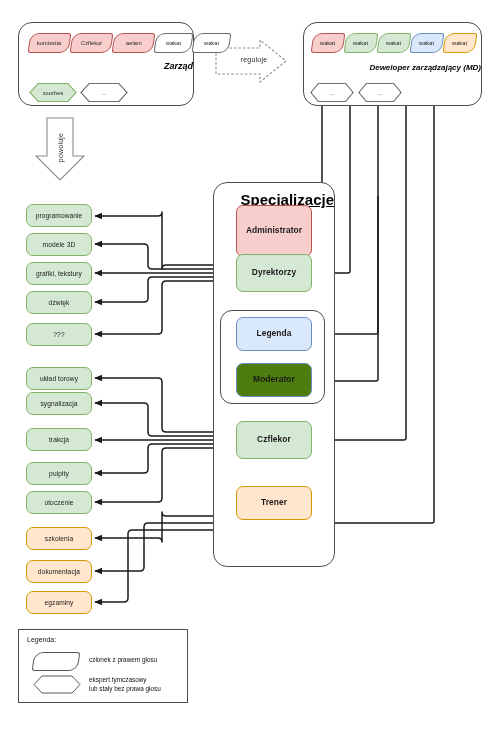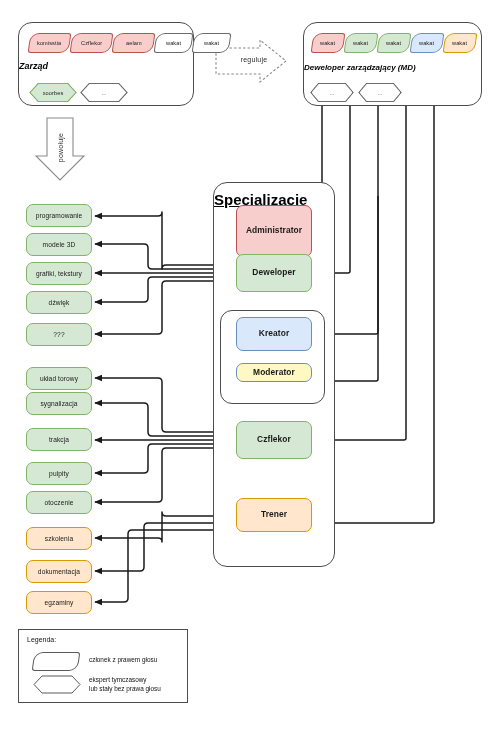--- a/index.html
+++ b/index.html
@@ -56,21 +56,21 @@
     border: 1px solid #4d4d4d;
     border-radius: 14px;
   }
   .panel.inner {
     border-radius: 12px;
   }
 
   .panel-title {
     position: absolute;
     width: 100%;
-    text-align: left;
+    text-align: right;
     font-style: italic;
     font-weight: bold;
     font-size: 9px;
     color: #000;
   }
   .panel-title.plain {
     font-style: normal;
     text-decoration: underline;
     font-size: 15px;
   }
@@ -288,36 +288,36 @@
     <div class="panel-title plain" style="top:8px;">Specjalizacje</div>
   </div>
 
   <div class="panel inner" style="left:220px; top:310px; width:105px; height:94px;"></div>
 
   <div class="node" style="left:236px; top:205px; width:76px; height:52px; background:#f8cecc; border-color:#b85450; font-size:8.4px; font-weight:bold;">
     <span>Administrator</span>
   </div>
 
   <div class="node" style="left:236px; top:254px; width:76px; height:38px; background:#d5e8d4; border-color:#82b366; font-size:8.4px; font-weight:bold;">
-    <span>Deweloper</span>
+    <span>Dyrektorzy</span>
   </div>
 
   <div class="node" style="left:236px; top:317px; width:76px; height:34px; background:#dae8fc; border-color:#6c8ebf; font-size:8.4px; font-weight:bold;">
-    <span>Kreator</span>
-  </div>
-
-  <div class="node" style="left:236px; top:363px; width:76px; height:19px; background:#fef9c3; border-color:#6c8ebf; font-size:8.4px; font-weight:bold;">
+    <span>Legenda</span>
+  </div>
+
+  <div class="node" style="left:236px; top:363px; width:76px; height:34px; background:#4d7c0f; border-color:#6c8ebf; font-size:8.4px; font-weight:bold;">
     <span>Moderator</span>
   </div>
 
   <div class="node" style="left:236px; top:421px; width:76px; height:38px; background:#d5e8d4; border-color:#82b366; font-size:8.4px; font-weight:bold;">
     <span>Czflekor</span>
   </div>
 
-  <div class="node" style="left:236px; top:498px; width:76px; height:34px; background:#ffe6cc; border-color:#d79b00; font-size:8.4px; font-weight:bold;">
+  <div class="node" style="left:236px; top:486px; width:76px; height:34px; background:#ffe6cc; border-color:#d79b00; font-size:8.4px; font-weight:bold;">
     <span>Trener</span>
   </div>
 
   <div class="node small" style="left:26px; top:204px; width:66px; height:23px; background:#d5e8d4; border-color:#82b366;">
     <span>programowanie</span>
   </div>
   <div class="node small" style="left:26px; top:233px; width:66px; height:23px; background:#d5e8d4; border-color:#82b366;">
     <span>modele 3D</span>
   </div>
   <div class="node small" style="left:26px; top:262px; width:66px; height:23px; background:#d5e8d4; border-color:#82b366;">

